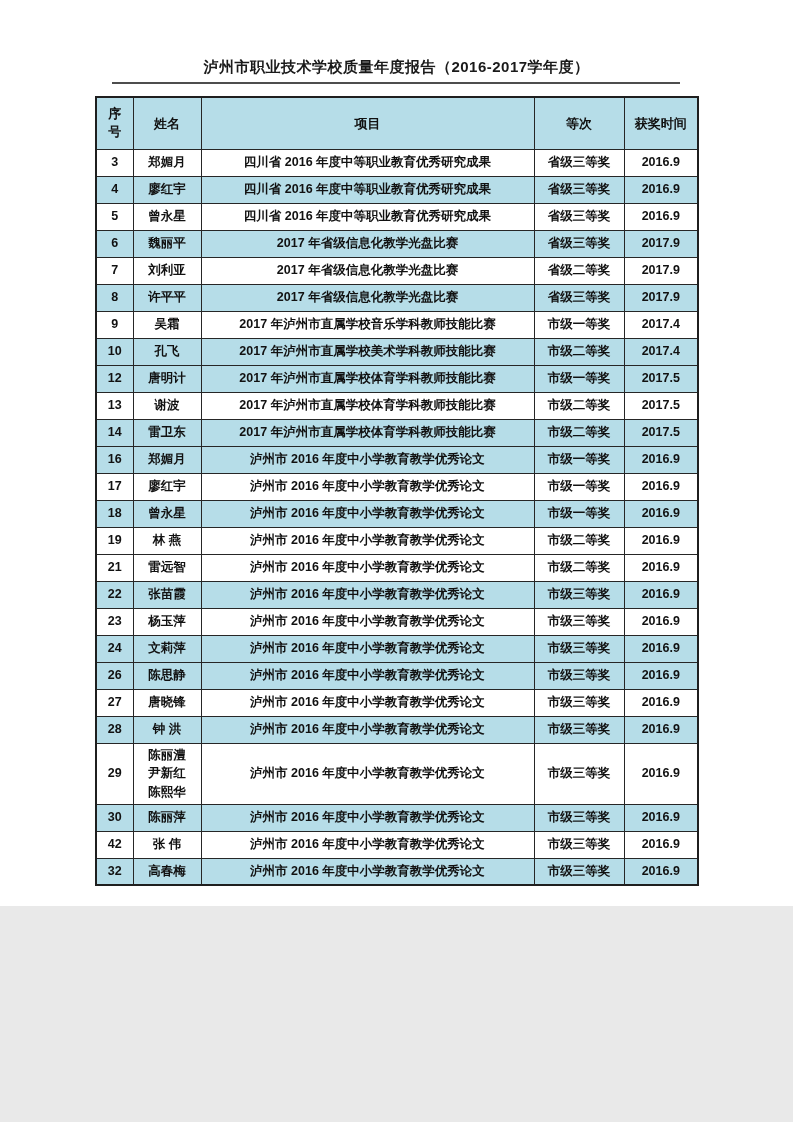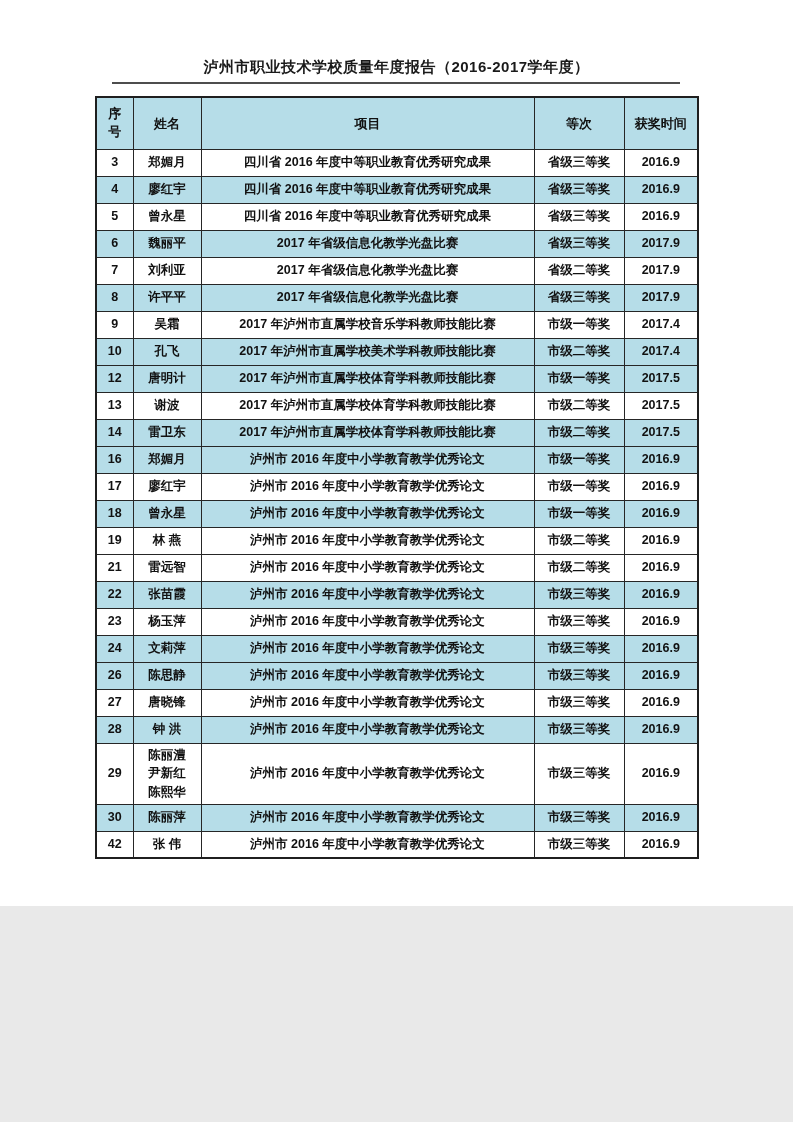--- a/index.html
+++ b/index.html
@@ -275,18 +275,25 @@
           <td class="grade">市级三等奖</td>
           <td class="date">2016.9</td>
         </tr>
         <tr>
           <td class="no">42</td>
           <td class="name">张 伟</td>
           <td class="project">泸州市 2016 年度中小学教育教学优秀论文</td>
           <td class="grade">市级三等奖</td>
           <td class="date">2016.9</td>
         </tr>
+        <tr class="hl">
+          <td class="no">32</td>
+          <td class="name">高春梅</td>
+          <td class="project">泸州市 2016 年度中小学教育教学优秀论文</td>
+          <td class="grade">市级三等奖</td>
+          <td class="date">2016.9</td>
+        </tr>
       </tbody>
   </table>
 
   <div class="page-num">— 18 —</div>
 
 </div>
 
 </body></html>

